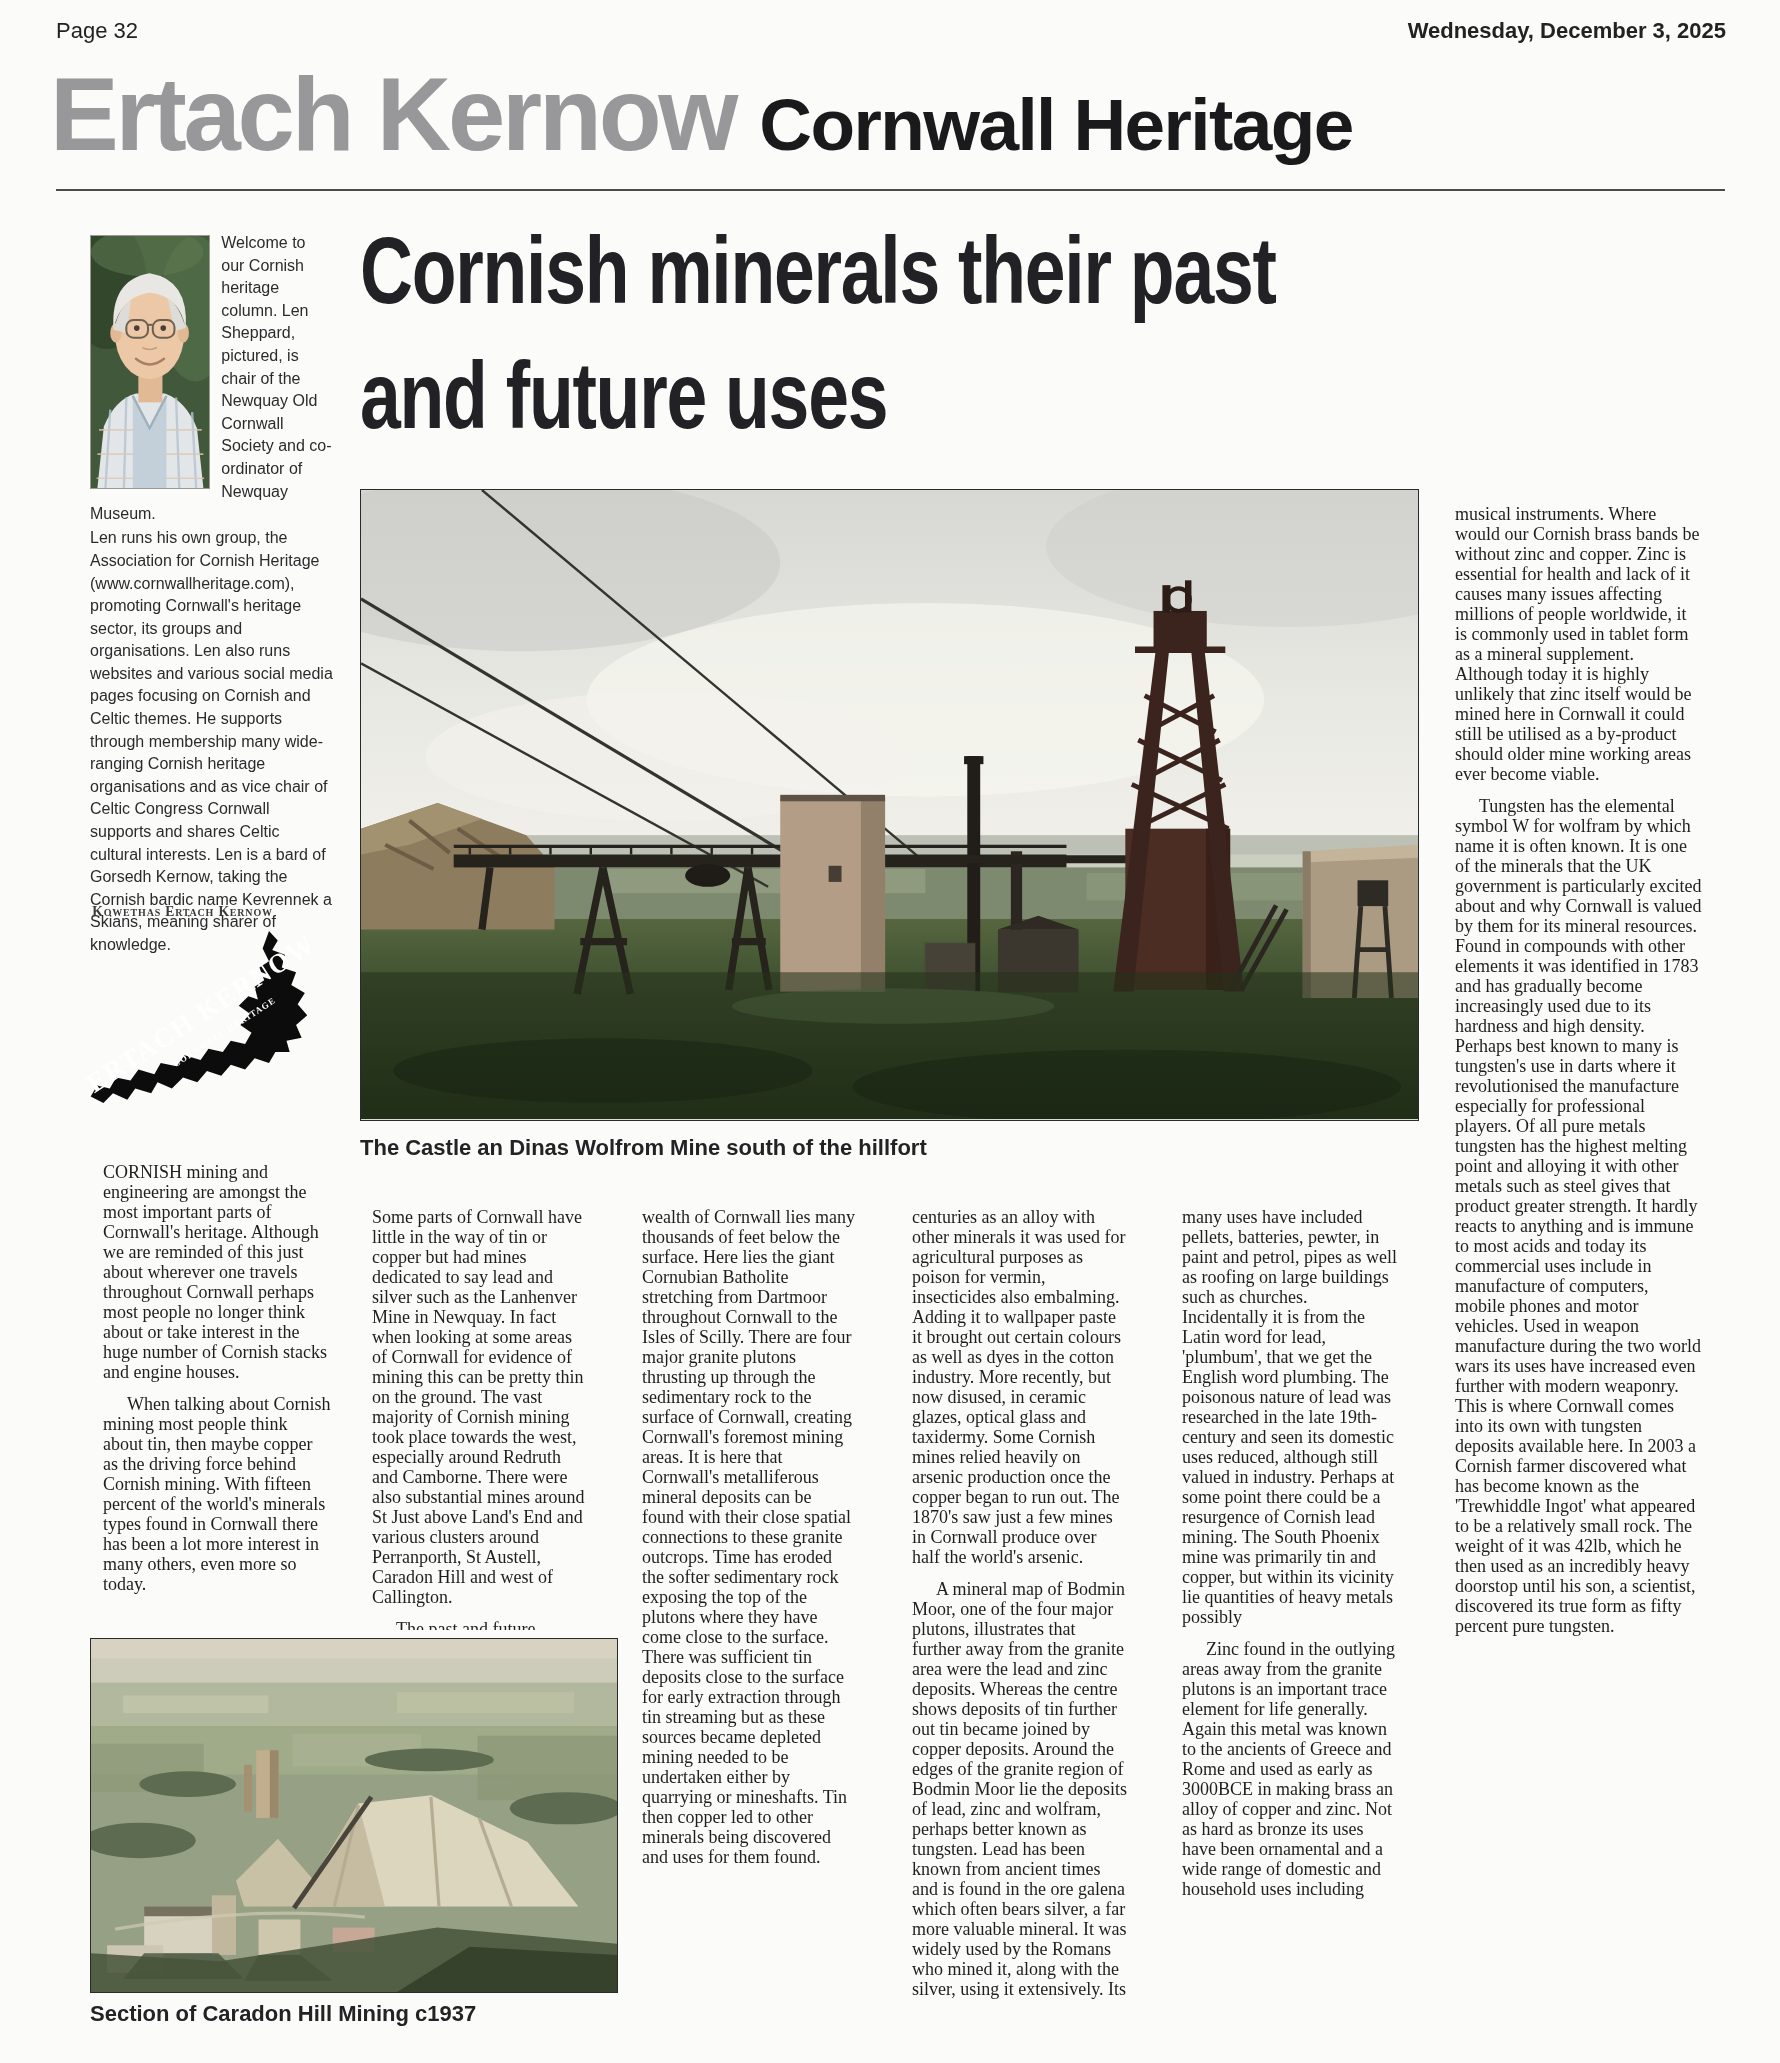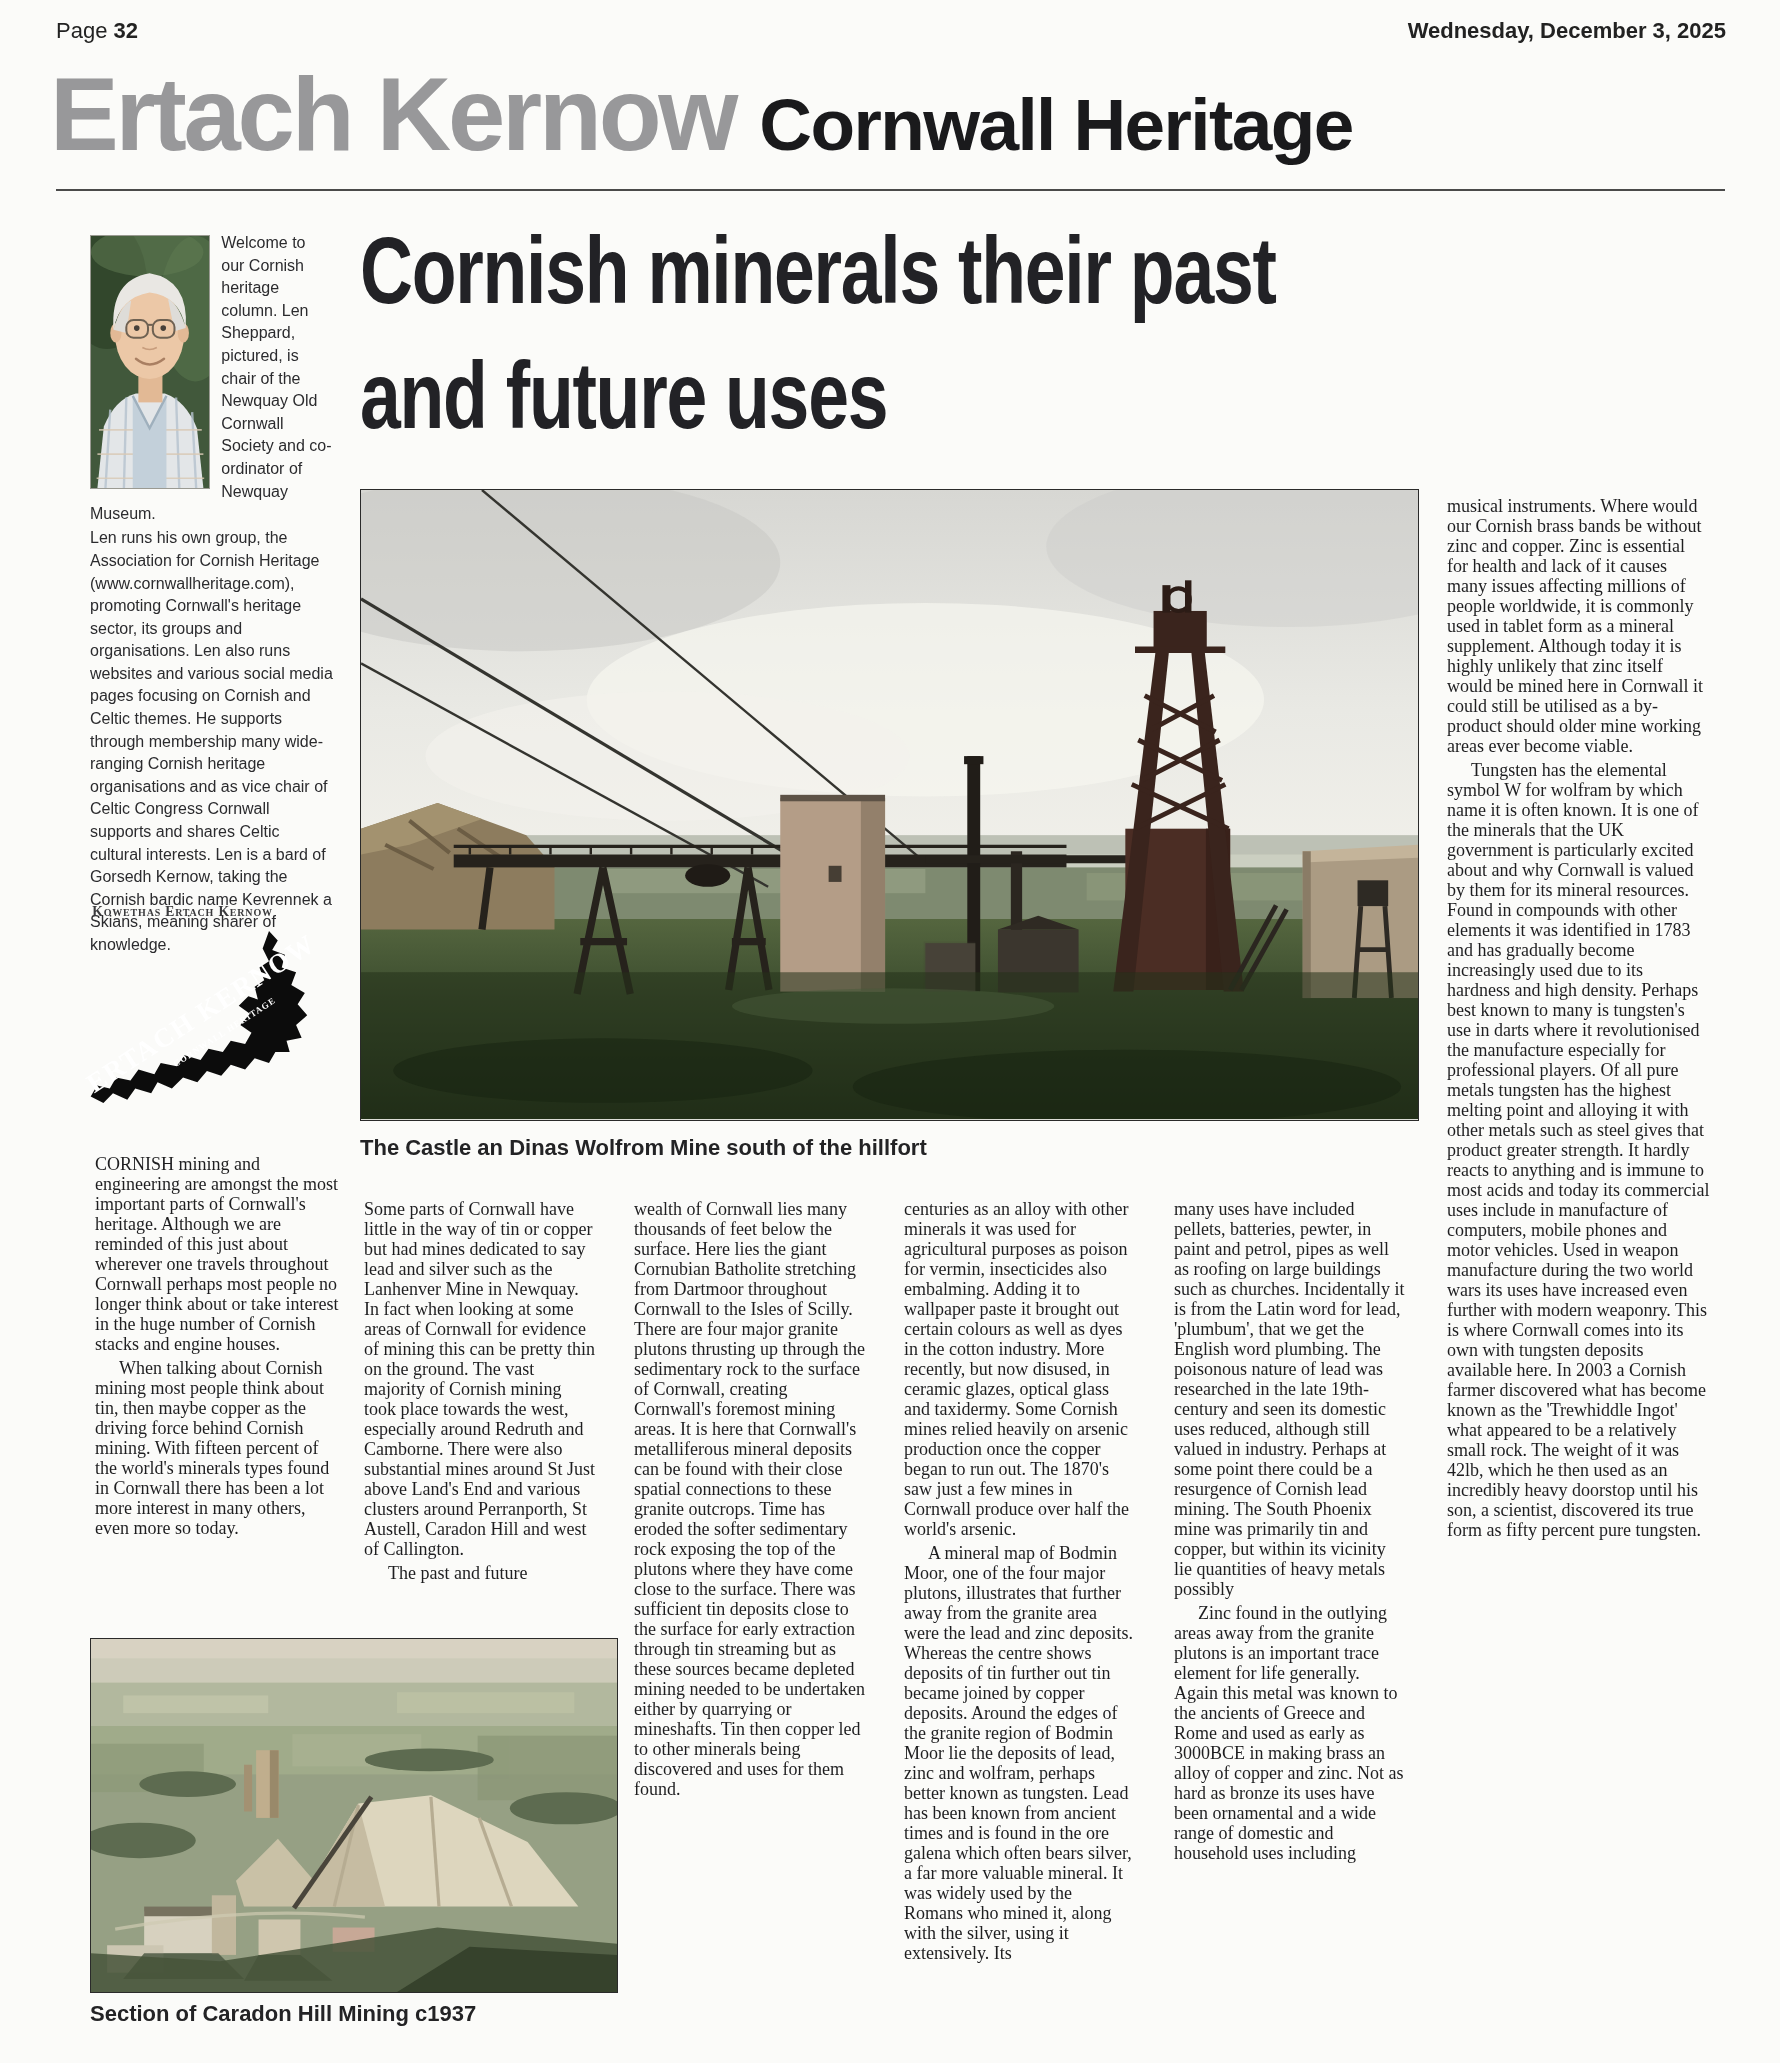--- a/index.html
+++ b/index.html
@@ -4,21 +4,21 @@
 <style>
   html,body{margin:0;padding:0;}
   body{width:1781px;height:2064px;position:relative;background:#fbfbf9;
        font-family:"Liberation Sans",sans-serif;color:#1c1c1e;overflow:hidden;}
   .abs{position:absolute;}
 
   
   .folio{top:18px;font-size:22px;color:#222;}
   .folio-left{left:56px;}
   .folio-right{right:55px;font-weight:700;}
-  .folio .num{font-weight:700;}
+  .folio .num{font-weight:400;}
 
   
   .masthead{left:50px;top:56px;display:flex;align-items:baseline;gap:24px;white-space:nowrap;}
   .masthead .gray{font-size:103px;font-weight:700;letter-spacing:-3.2px;color:#98989a;}
   .masthead .black{font-size:73px;font-weight:700;letter-spacing:-1.6px;color:#1a1a1c;}
   .masthead-rule{left:56px;top:189px;width:1669px;height:2.4px;background:#4a4a4a;}
 
   
   .bio{left:90px;top:232px;width:243px;font-size:16px;line-height:22.6px;color:#2b2b2e;}
   .bio p{margin:0;}
@@ -27,21 +27,21 @@
 
   
   .logo-block{left:81px;top:904px;width:266px;text-align:center;}
   .logo-kicker{font-family:"Liberation Serif",serif;font-weight:700;font-variant:small-caps;
                font-size:13.7px;letter-spacing:0.8px;color:#3a3a3c;text-align:left;padding-left:11.3px;}
   .logo-map{margin-top:3.2px;}
 
   
   .serif-col{font-family:"Liberation Serif",serif;font-size:18px;line-height:20px;
              color:#1e1e20;text-align:left;overflow:hidden;}
-  .serif-col p{margin:4px;}
+  .serif-col p{margin:12px;}
   .serif-col p + p{text-indent:24px;}
   .sidebar-intro{left:91px;top:1150px;width:252px;height:485px;}
   .body-col{top:1195px;width:239px;height:867px;}
   .col1{left:360px;height:435px;}
   .col2{left:630px;}
   .col3{left:900px;}
   .col4{left:1170px;}
   .col5{left:1443px;top:492px;width:271px;height:1570px;}
 
   

